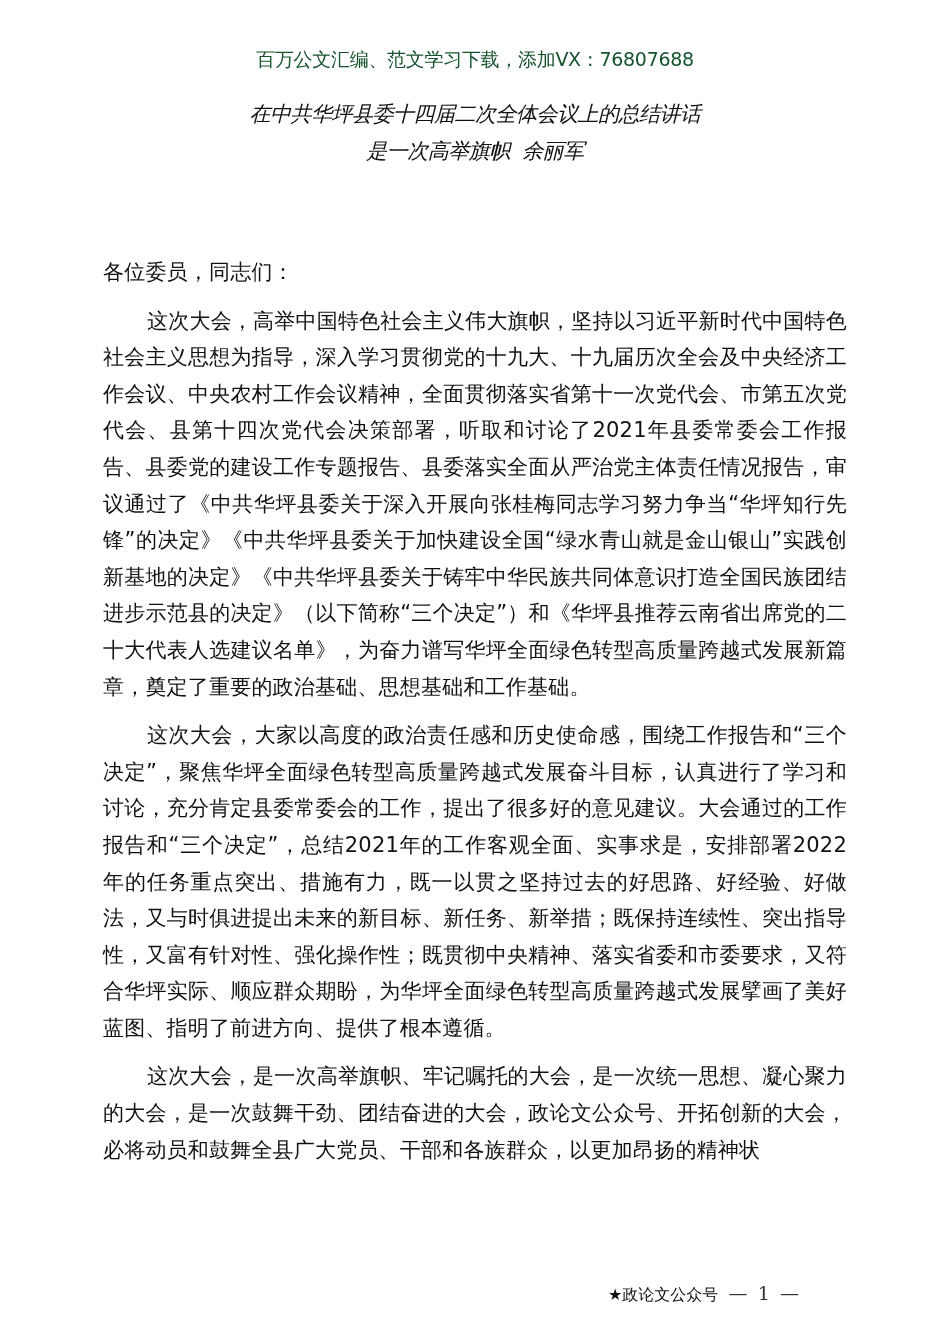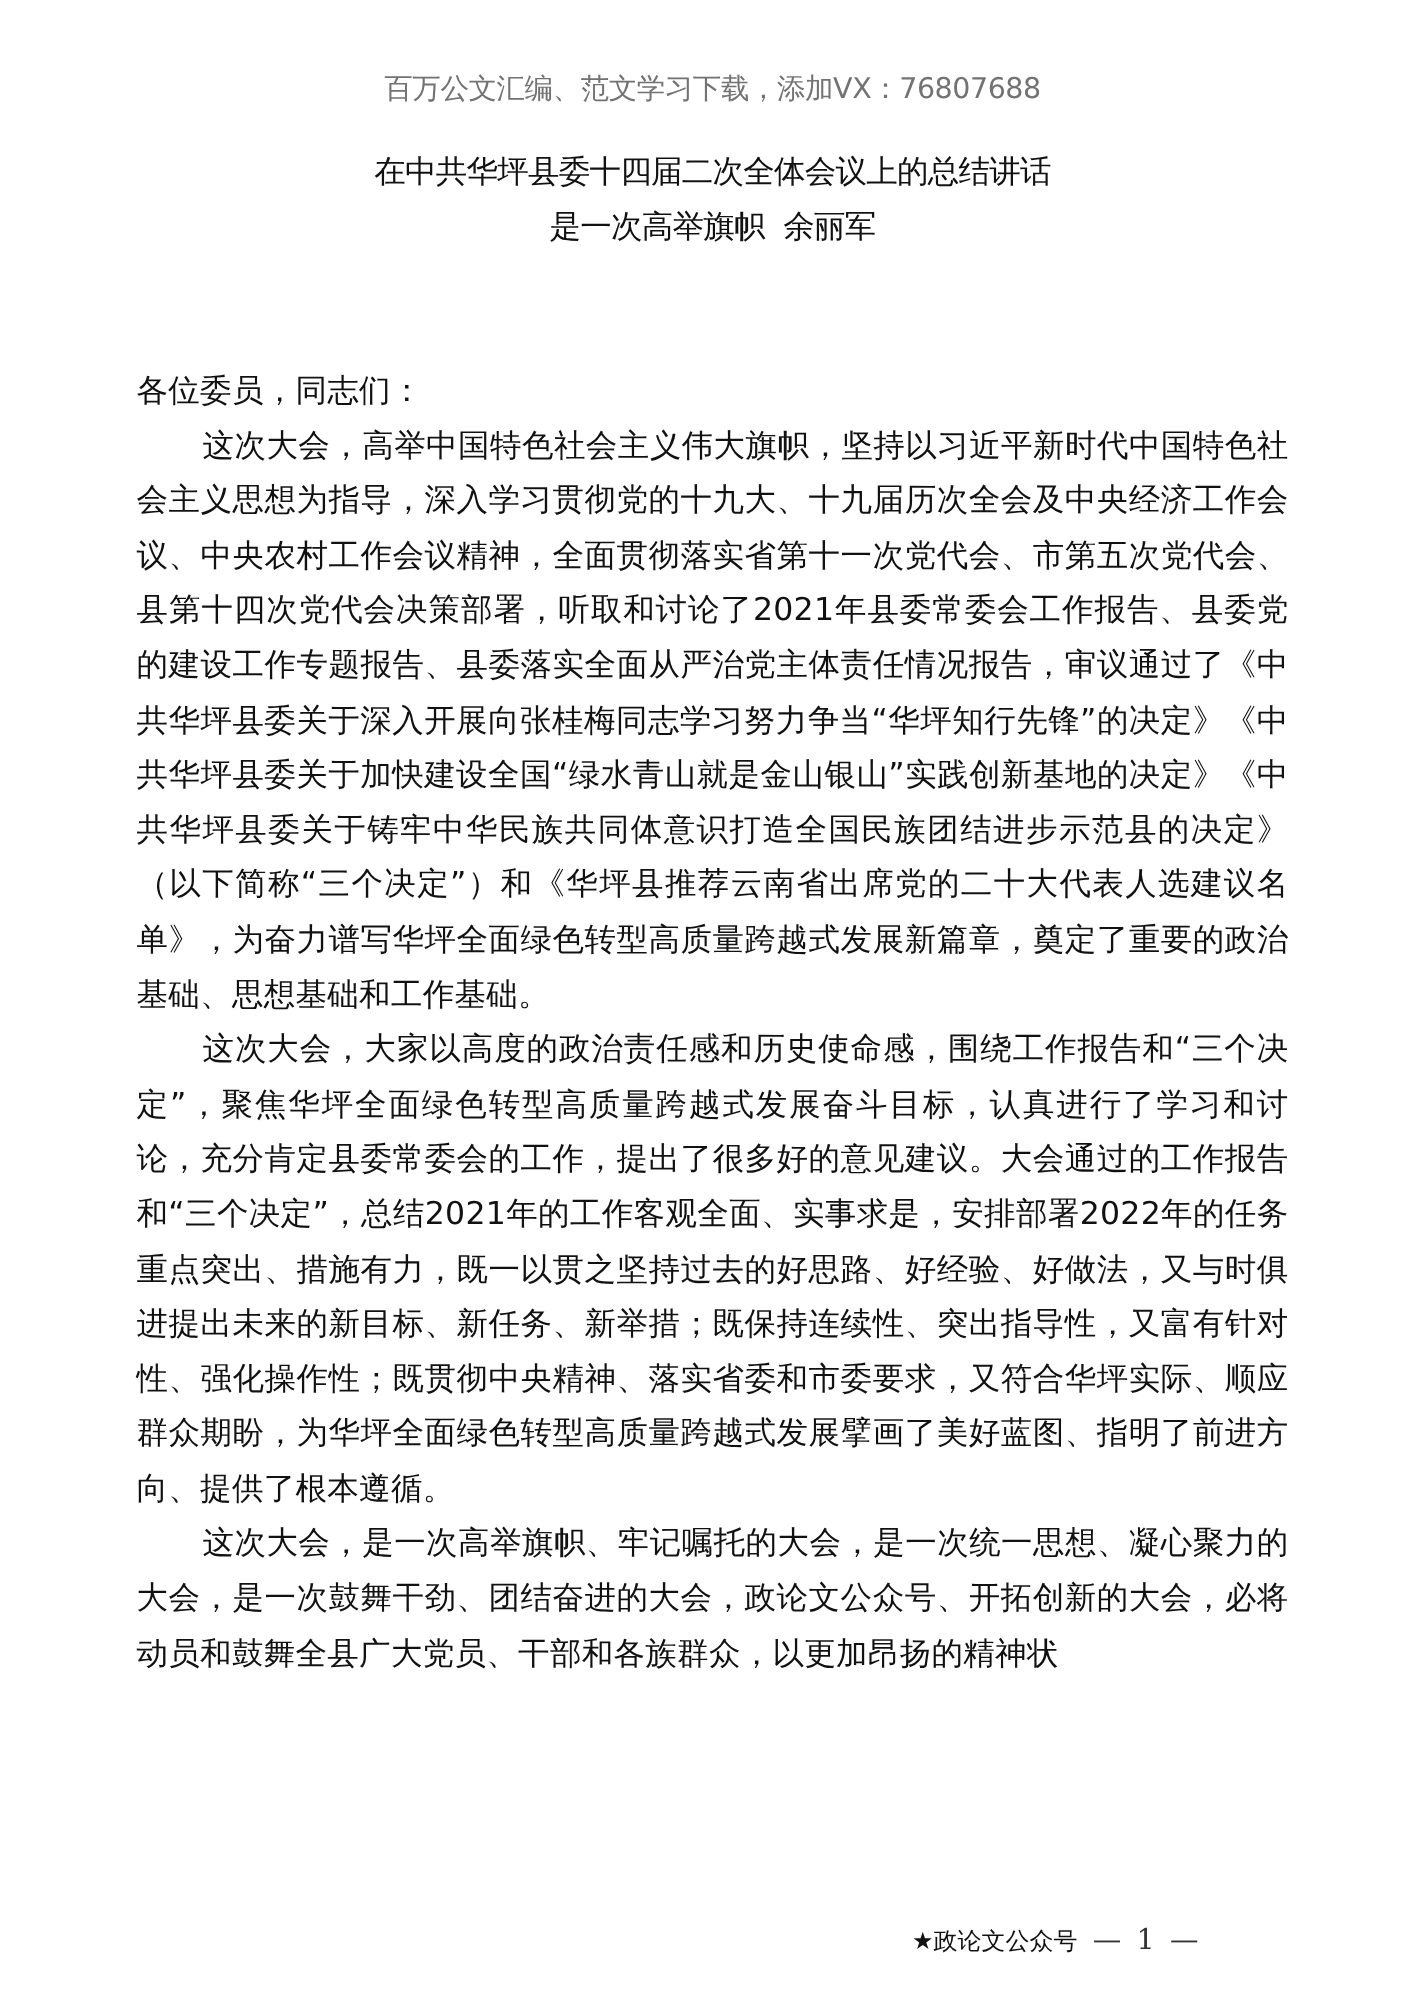--- a/index.html
+++ b/index.html
@@ -1,35 +1,35 @@
 <!DOCTYPE html>
 <html><head>
 <meta charset="utf-8">
 <style>
   html, body { margin: 0; padding: 0; background: #ffffff; }
   body { width: 950px; height: 1344px; position: relative; overflow: hidden;
          font-family: "DejaVu Sans", "Liberation Sans", sans-serif; color: #111; }
   .watermark { position: absolute; top: 46px; left: 0; width: 950px; text-align: center;
                font-size: 19px; line-height: 26px; letter-spacing: -0.3px; }
   .title-block { position: absolute; top: 96px; left: 0; width: 950px; text-align: center;
-                 font-size: 21px; line-height: 37px; letter-spacing: -0.5px; }
+                 font-size: 21px; line-height: 37px; letter-spacing: -0.5px; font-style: italic; }
   .title-block div { white-space: pre; }
   .body { position: absolute; top: 242px; left: 91px; width: 768px;
           font-size: 21px; line-height: 36.6px; letter-spacing: 0.2px; }
-  .body p { margin: 0; text-align: justify; text-align-last: left; }
+  .body p { margin: 12px; text-align: justify; text-align-last: left; }
   .body p.indent { text-indent: 44px; }
   .footer { position: absolute; top: 1283px; left: 608px; font-size: 16px; line-height: 21px;
             white-space: pre; }
   .footer .pg { font-family: "DejaVu Serif", "Liberation Serif", serif; font-size: 19px; color: #333; }
 </style>
 </head>
 <body>
 
 <div class="watermark">
-  <span style="color:#737373">百万公文汇编、范文学习下载，添加VX：76807688</span>
+  <span style="color:#14532d">百万公文汇编、范文学习下载，添加VX：76807688</span>
 </div>
 
 <div class="title-block">
   <div>在中共华坪县委十四届二次全体会议上的总结讲话</div>
   <div>是一次高举旗帜  余丽军</div>
 </div>
 
 <div class="body">
   <p>各位委员，同志们：</p>
   <p class="indent">这次大会，高举中国特色社会主义伟大旗帜，坚持以习近平新时代中国特色社会主义思想为指导，深入学习贯彻党的十九大、十九届历次全会及中央经济工作会议、中央农村工作会议精神，全面贯彻落实省第十一次党代会、市第五次党代会、县第十四次党代会决策部署，听取和讨论了2021年县委常委会工作报告、县委党的建设工作专题报告、县委落实全面从严治党主体责任情况报告，审议通过了《中共华坪县委关于深入开展向张桂梅同志学习努力争当“华坪知行先锋”的决定》《中共华坪县委关于加快建设全国“绿水青山就是金山银山”实践创新基地的决定》《中共华坪县委关于铸牢中华民族共同体意识打造全国民族团结进步示范县的决定》（以下简称“三个决定”）和《华坪县推荐云南省出席党的二十大代表人选建议名单》，为奋力谱写华坪全面绿色转型高质量跨越式发展新篇章，奠定了重要的政治基础、思想基础和工作基础。</p>

